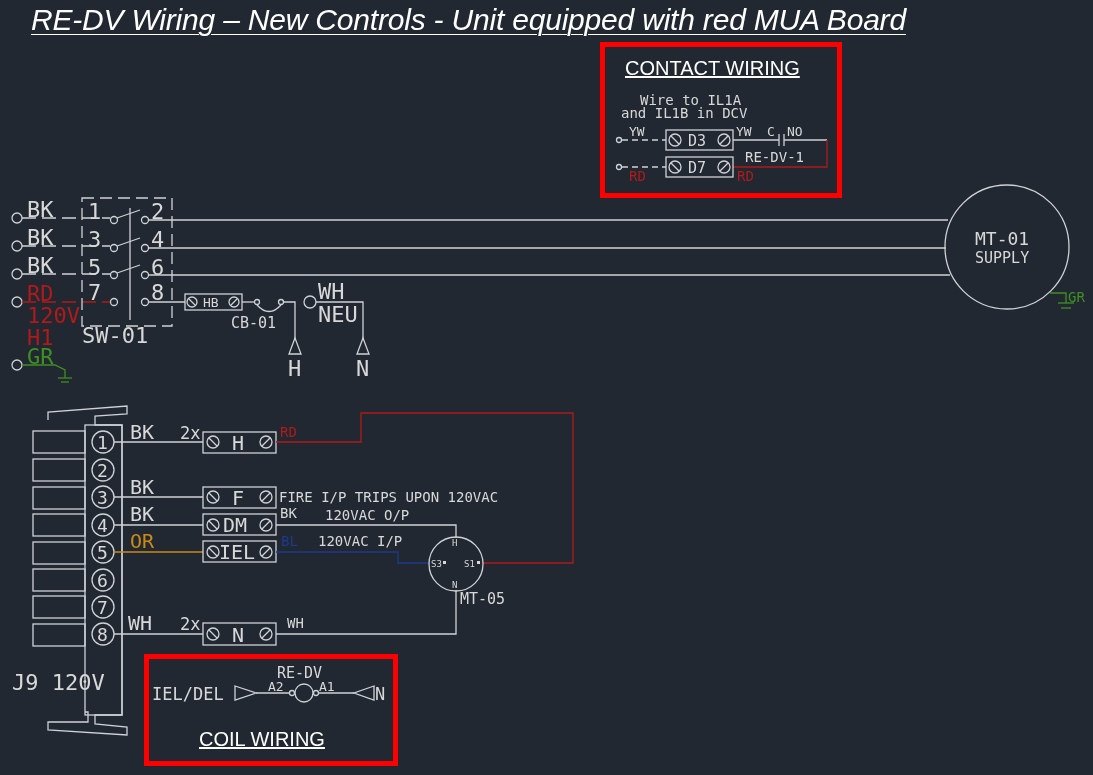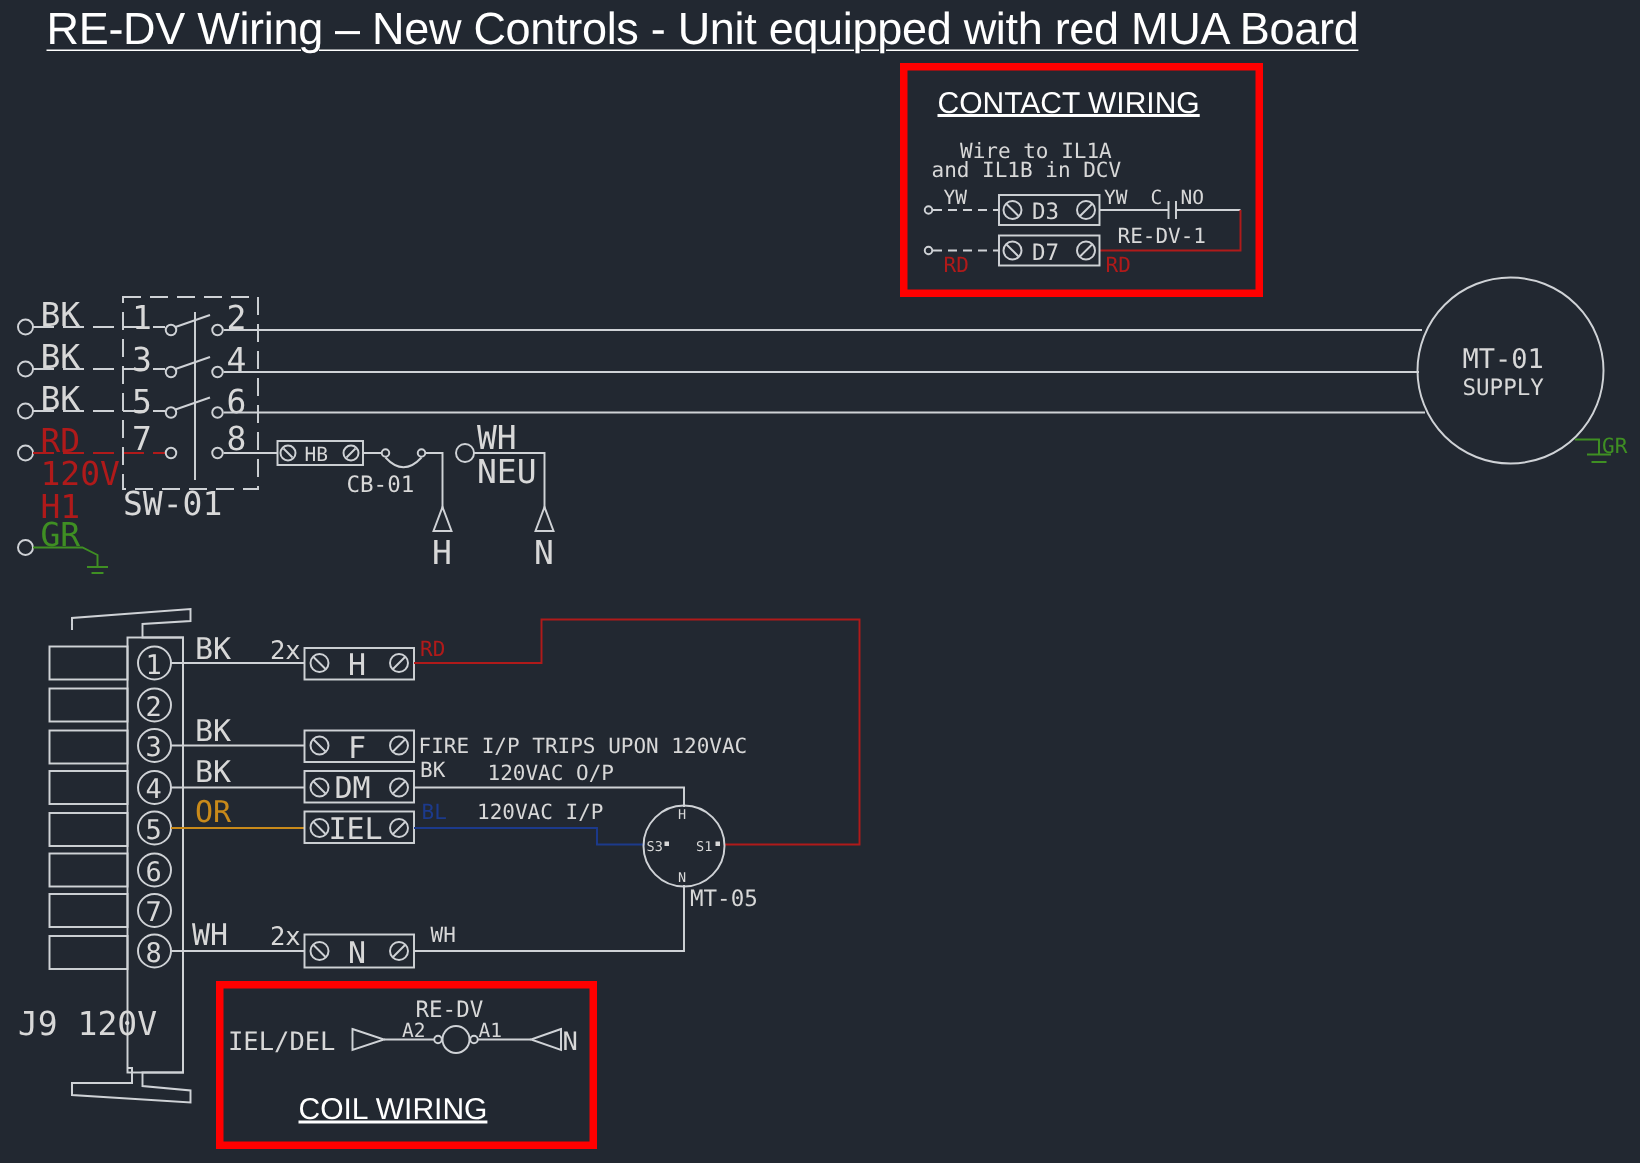--- a/index.html
+++ b/index.html
@@ -1,20 +1,20 @@
 <!DOCTYPE html>
 <html><head>
 <meta charset="utf-8">
 <style>
   html, body { margin:0; padding:0; }
   body { width:1093px; height:775px; background:#222831; overflow:hidden; position:relative;
          font-family:"Liberation Sans", sans-serif; }
   .title { position:absolute; left:31px; top:3px; color:#ffffff; font-size:30px;
            text-decoration:underline; text-decoration-thickness:1px; text-underline-offset:4px;
-           font-family:"Liberation Sans", sans-serif; white-space:nowrap; letter-spacing:-0.2px; }
+           font-family:"Liberation Sans", sans-serif; white-space:nowrap; letter-spacing:-0.2px;font-style:italic; }
   svg { position:absolute; left:0; top:0; }
   .cad { font-family:"DejaVu Sans Mono", monospace; fill:#d8d8d8; }
   .w { stroke:#cfd2d6; stroke-width:1.3; fill:none; }
   .red { stroke:#b01a1a; stroke-width:1.3; fill:none; }
   .blue { stroke:#1c3a8c; stroke-width:1.3; fill:none; }
   .orange { stroke:#c98a1a; stroke-width:1.3; fill:none; }
   .green { stroke:#3f8f23; stroke-width:1.3; fill:none; }
   .dash { stroke-dasharray:14 6; }
   .box-red { stroke:#ff0000; stroke-width:5; fill:none; }
   .sect { font-family:"Liberation Sans", sans-serif; fill:#ffffff; font-size:20px; text-decoration:underline; }

